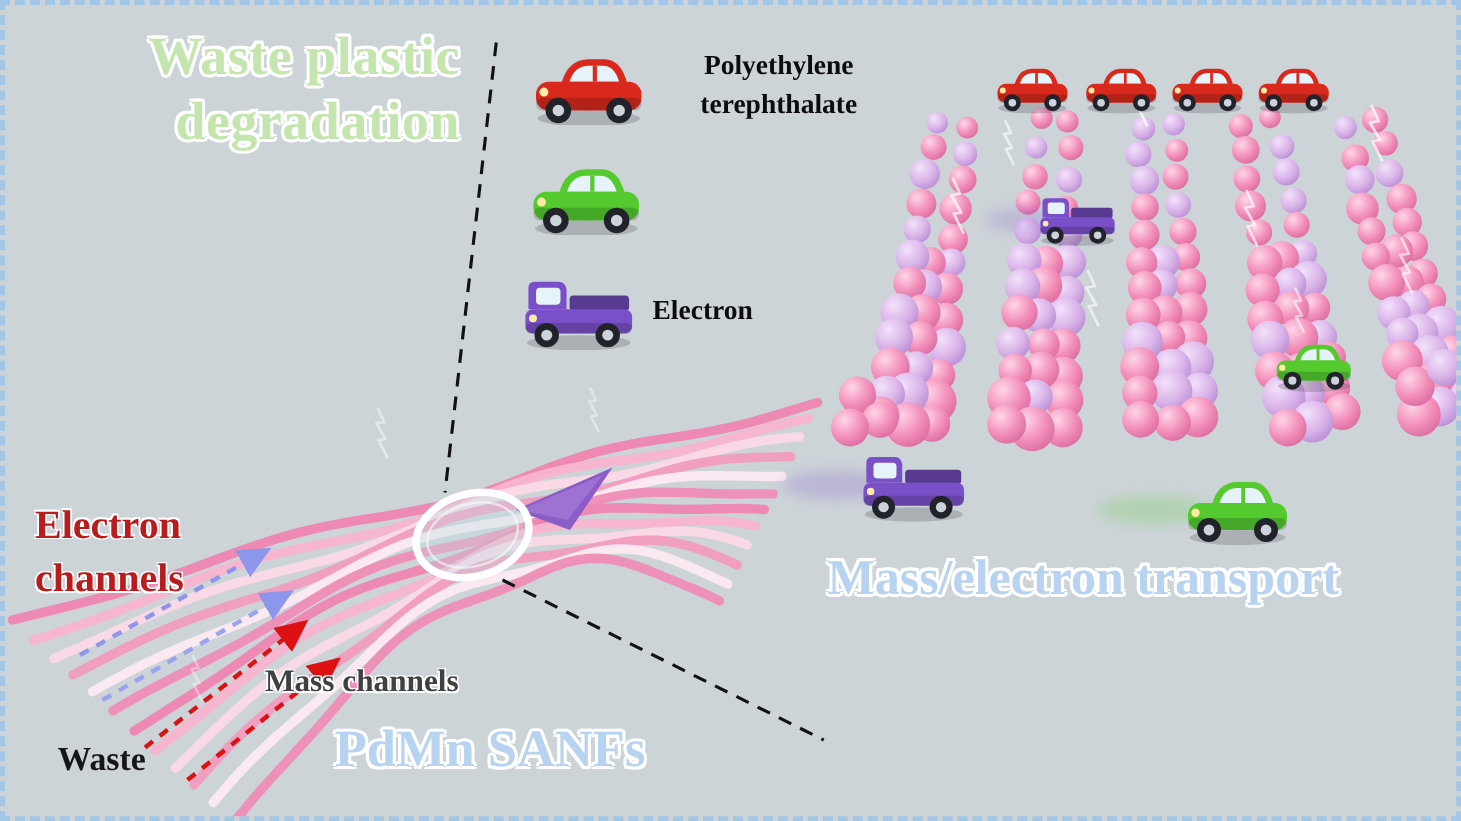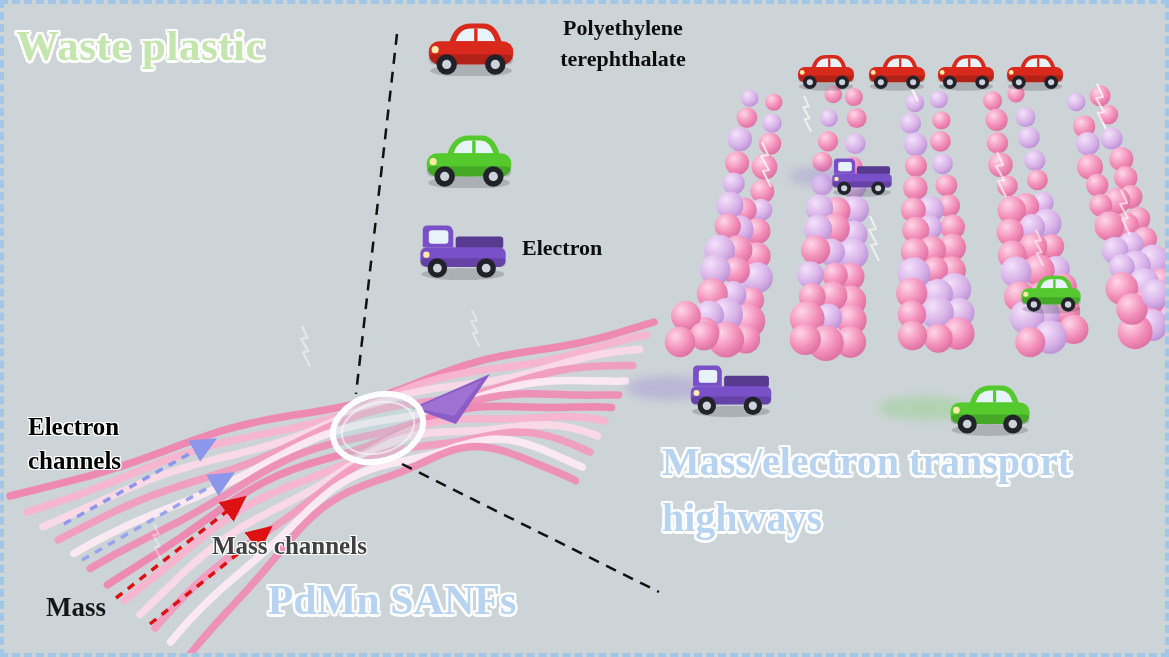--- a/index.html
+++ b/index.html
@@ -8,26 +8,26 @@
     position:relative; width:1169px; height:657px;
     background:#cdd4d8;
     border:4px dashed #a2c7e6;
     overflow:hidden;
   }
   svg.art { position:absolute; left:0; top:0; }
   .abs { position:absolute; }
   .ow2 { text-shadow:-2px -2px 0 #fff, 2px -2px 0 #fff, -2px 2px 0 #fff, 2px 2px 0 #fff,
                       0 -2.5px 0 #fff, 0 2.5px 0 #fff, -2.5px 0 0 #fff, 2.5px 0 0 #fff; }
   .ow1 { text-shadow:-1.2px -1.2px 0 #fff, 1.2px -1.2px 0 #fff, -1.2px 1.2px 0 #fff, 1.2px 1.2px 0 #fff; }
-  .title { left:12px; top:16px; width:352px; text-align:left;
+  .title { left:12px; top:16px; width:352px; text-align:right;
            font-size:43px; font-weight:700; line-height:1.2; color:#c4e6ae; letter-spacing:.5px; }
   .legend-item { position:absolute; display:flex; align-items:center; gap:14px; }
   .legend-label { font-size:22px; font-weight:700; color:#0c0c0c; line-height:1.4;
                   text-align:center; max-width:190px; }
-  .lab-ec   { left:24px;  top:394px; width:162px; font-size:25px; font-weight:700; color:#000000; line-height:1.35;margin-top:12px; }
+  .lab-ec   { left:24px;  top:394px; width:162px; font-size:32px; font-weight:700; color:#b91c1c; line-height:1.35; }
   .lab-mc   { left:208px; top:528px; font-size:25px; font-weight:700; color:#404040; }
   .lab-gaps { left:42px;  top:588px; font-size:27px; font-weight:700; color:#161616; }
   .lab-pdmn { left:227px; top:572px; width:322px; text-align:center; font-size:42px; font-weight:700; color:#b7d3ef; }
   .lab-hw   { left:658px; top:430px; width:498px; text-align:left; font-size:40px; font-weight:700;
               line-height:1.4; color:#b7d3ef; }
 </style>
 </head>
 <body>
 
 <div class="canvas">
@@ -365,24 +365,25 @@
           <circle cx="-19" cy="5" r="8" fill="#22232a"></circle>
           <circle cx="-19" cy="5" r="3.6" fill="#cdd3da"></circle>
           <circle cx="19" cy="5" r="8" fill="#22232a"></circle>
           <circle cx="19" cy="5" r="3.6" fill="#cdd3da"></circle>
         </g>
       </g>
   </svg>
 
   <div class="abs title ow2">
     <span>Waste plastic</span><br>
+    <span>degradation</span>
   </div>
 
   <div>
-    <div class="legend-item" style="left:424px; top:8px;font-family:Liberation Serif, serif;">
+    <div class="legend-item" style="left:424px; top:32px;font-family:Liberation Serif, serif;">
       <svg class="veh-icon" width="86" height="64" viewBox="0 0 86 64">
           <g transform="translate(43 46) scale(1.28)">
             <ellipse cx="0" cy="10" rx="32" ry="5" fill="rgba(50,50,60,.22)"></ellipse>
             <path d="M -17 -12 Q -13 -27 0 -27 L 10 -27 Q 20 -27 24 -12 Z" fill="#d8291c"></path>
             <path d="M -12 -13 Q -9 -23 0 -23 L 9 -23 Q 16 -23 19 -13 Z" fill="#e6f3f8"></path>
             <rect x="2.5" y="-23" width="2.6" height="10" fill="#d8291c"></rect>
             <rect x="-33" y="-13" width="66" height="18" rx="8" fill="#d8291c"></rect>
             <rect x="-33" y="-3" width="66" height="8" rx="4" fill="rgba(0,0,0,.17)"></rect>
             <circle cx="-28" cy="-6.5" r="2.8" fill="#ffeaa6"></circle>
             <circle cx="-19" cy="5" r="8" fill="#22232a"></circle>
@@ -425,21 +426,20 @@
             <circle cx="19" cy="5" r="8" fill="#22232a"></circle>
             <circle cx="19" cy="5" r="3.6" fill="#cdd3da"></circle>
           </g>
         </svg>
       <div class="legend-label">Electron</div>
     </div>
   </div>
 
   <div class="abs lab-ec ow1">Electron channels</div>
   <div class="abs lab-mc ow1">Mass channels</div>
-  <div class="abs lab-gaps">Mass</div>
+  <div class="abs lab-gaps">Waste</div>
   <div class="abs lab-pdmn ow2">PdMn SANFs</div>
 
   <div class="abs lab-hw ow2">
     <span>Mass/electron transport</span><br>
-    <span>highways</span>
   </div>
 
 </div>
 
 </body></html>

